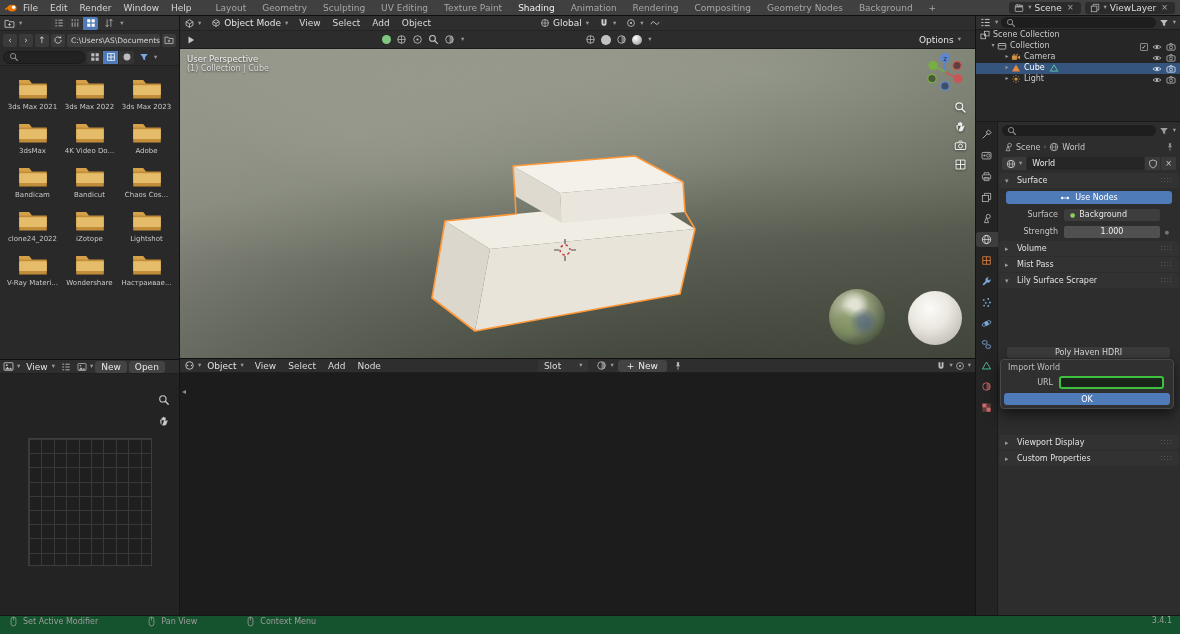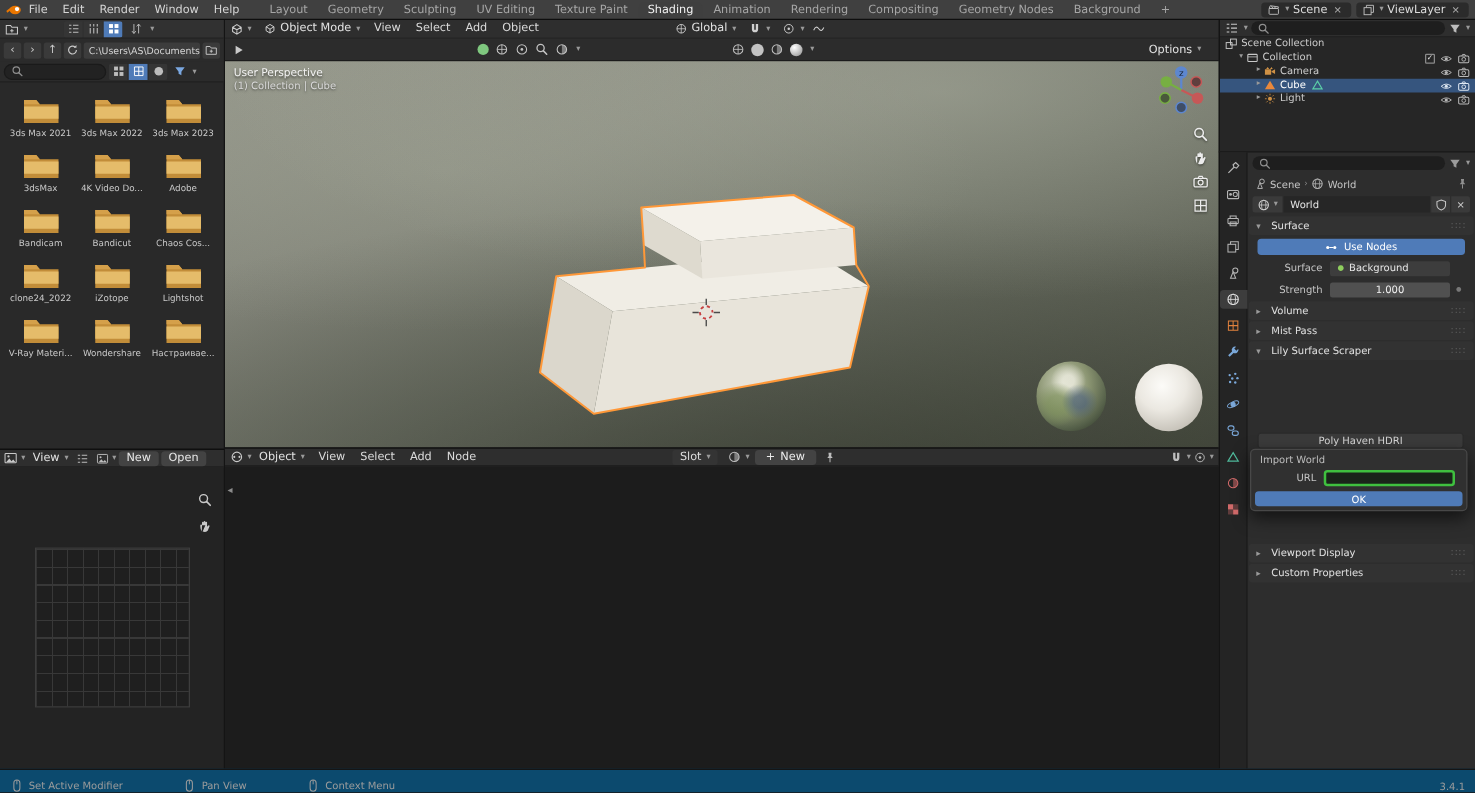--- a/index.html
+++ b/index.html
@@ -56,21 +56,21 @@
 .sphere-world{left:649px;top:240px;width:56px;height:56px;background:
  radial-gradient(circle at 62% 58%, rgba(66,88,128,.55) 0 10%, transparent 30%),
  radial-gradient(circle at 30% 62%, rgba(126,146,92,.6) 0 14%, transparent 34%),
  radial-gradient(circle at 46% 28%, rgba(232,232,218,.85) 0 9%, transparent 28%),
  radial-gradient(circle at 38% 32%, #cfd3bd 0%, #8b9572 40%, #56614a 70%, #2b3226 95%)}
 .sphere-white{left:728px;top:242px;width:54px;height:54px;background:
  radial-gradient(circle at 40% 33%, #fcfbf8 0%, #ebe8e1 40%, #c8c4bb 75%, #9d9990 100%)}
 
 #shadereditor{left:180px;top:358px;width:795px;height:257px;background:#1c1c1c;border-top:1px solid #0f0f0f}
 .se-h{height:14px;background:#2e2e2e;display:flex;align-items:center;gap:2px;padding:0 4px;border-bottom:1px solid #1f1f1f}
-.slotdrop{display:flex;align-items:center;gap:3px;background:#343434;border-radius:2px;height:12px;padding:0 6px;color:#ddd;margin-left:150px}
+.slotdrop{display:flex;align-items:center;gap:17px;background:#343434;border-radius:2px;height:12px;padding:0 6px;color:#ddd;margin-left:150px}
 .newbtn{display:flex;align-items:center;gap:4px;background:#434343;border-radius:3px;height:12px;padding:0 9px;color:#ececec;margin-left:2px}
 .collapse-arrow{position:absolute;left:2px;top:28px;color:#8c8c8c;font-size:8px}
 
 #imageeditor{left:0;top:359px;width:180px;height:256px;background:#232323;border-top:1px solid #0f0f0f;border-right:1px solid #141414}
 .ie-h{height:14px;background:#2e2e2e;display:flex;align-items:center;gap:2px;padding:0 3px;border-bottom:1px solid #1f1f1f}
 .iebtn{display:flex;align-items:center;gap:3px;background:#434343;border-radius:3px;height:12px;padding:0 6px;color:#e8e8e8}
 .ie-tools{position:absolute;right:9px;top:34px;display:flex;flex-direction:column;gap:9px;color:#c9c9c9}
 .ie-grid{position:absolute;left:28px;top:78px;width:124px;height:128px;background-color:#1f1f1f;border:1px solid #3d3d3d;
 background-image:repeating-linear-gradient(to right,#383838 0 1px,transparent 1px 12.4px),repeating-linear-gradient(to bottom,#383838 0 1px,transparent 1px 14.2px)}
 
@@ -111,21 +111,21 @@
 .dec{width:14px;text-align:center;color:#777;font-size:5px}
 .lilybody{position:relative;height:88px}
 .graybtn{width:165px;margin:2px 8px 0;height:13px;background:#3b3b3b;border:1px solid #2b2b2b;border-radius:3px;color:#d6d6d6;display:flex;align-items:center;justify-content:center}
 .graybtn.first{margin-top:58px}
 .popup{position:absolute;left:2px;top:13px;width:174px;background:#303030;border:1px solid #484848;border-radius:4px;box-shadow:0 5px 14px rgba(0,0,0,.6);z-index:6;padding-top:2px}
 .popuptitle{padding:1px 7px 2px;color:#bdbdbd}
 .popup .plabel{width:58px}
 .urlfield{flex:1;margin-right:7px;height:13px;background:#1a241a;border:2px solid #3fc03f;border-radius:3px}
 .okbtn{margin:3px 3px 3px;height:12px}
 
-#statusbar{left:0;top:615px;width:1180px;height:19px;background:#0c4a6e;border-top:1px solid #151515;display:flex;align-items:flex-end;padding:0 8px;color:#9c9c9c;font-size:8px}
+#statusbar{left:0;top:615px;width:1180px;height:19px;background:#14532d;border-top:1px solid #151515;display:flex;align-items:flex-start;padding:0 8px;color:#9c9c9c;font-size:8px}
 .sb-item{display:flex;align-items:center;gap:4px}
 .sb-item+.sb-item{margin-left:48px}
 .version{margin-left:auto;color:#9c9c9c}
 .dot-g{width:9px;height:9px;border-radius:50%;background:#7fc87f;flex:none}
 .shadeball{width:10px;height:10px;border-radius:50%;flex:none}
 </style>
 </head>
 <body>
 
 <svg width="0" height="0" style="position:absolute" aria-hidden="true">

